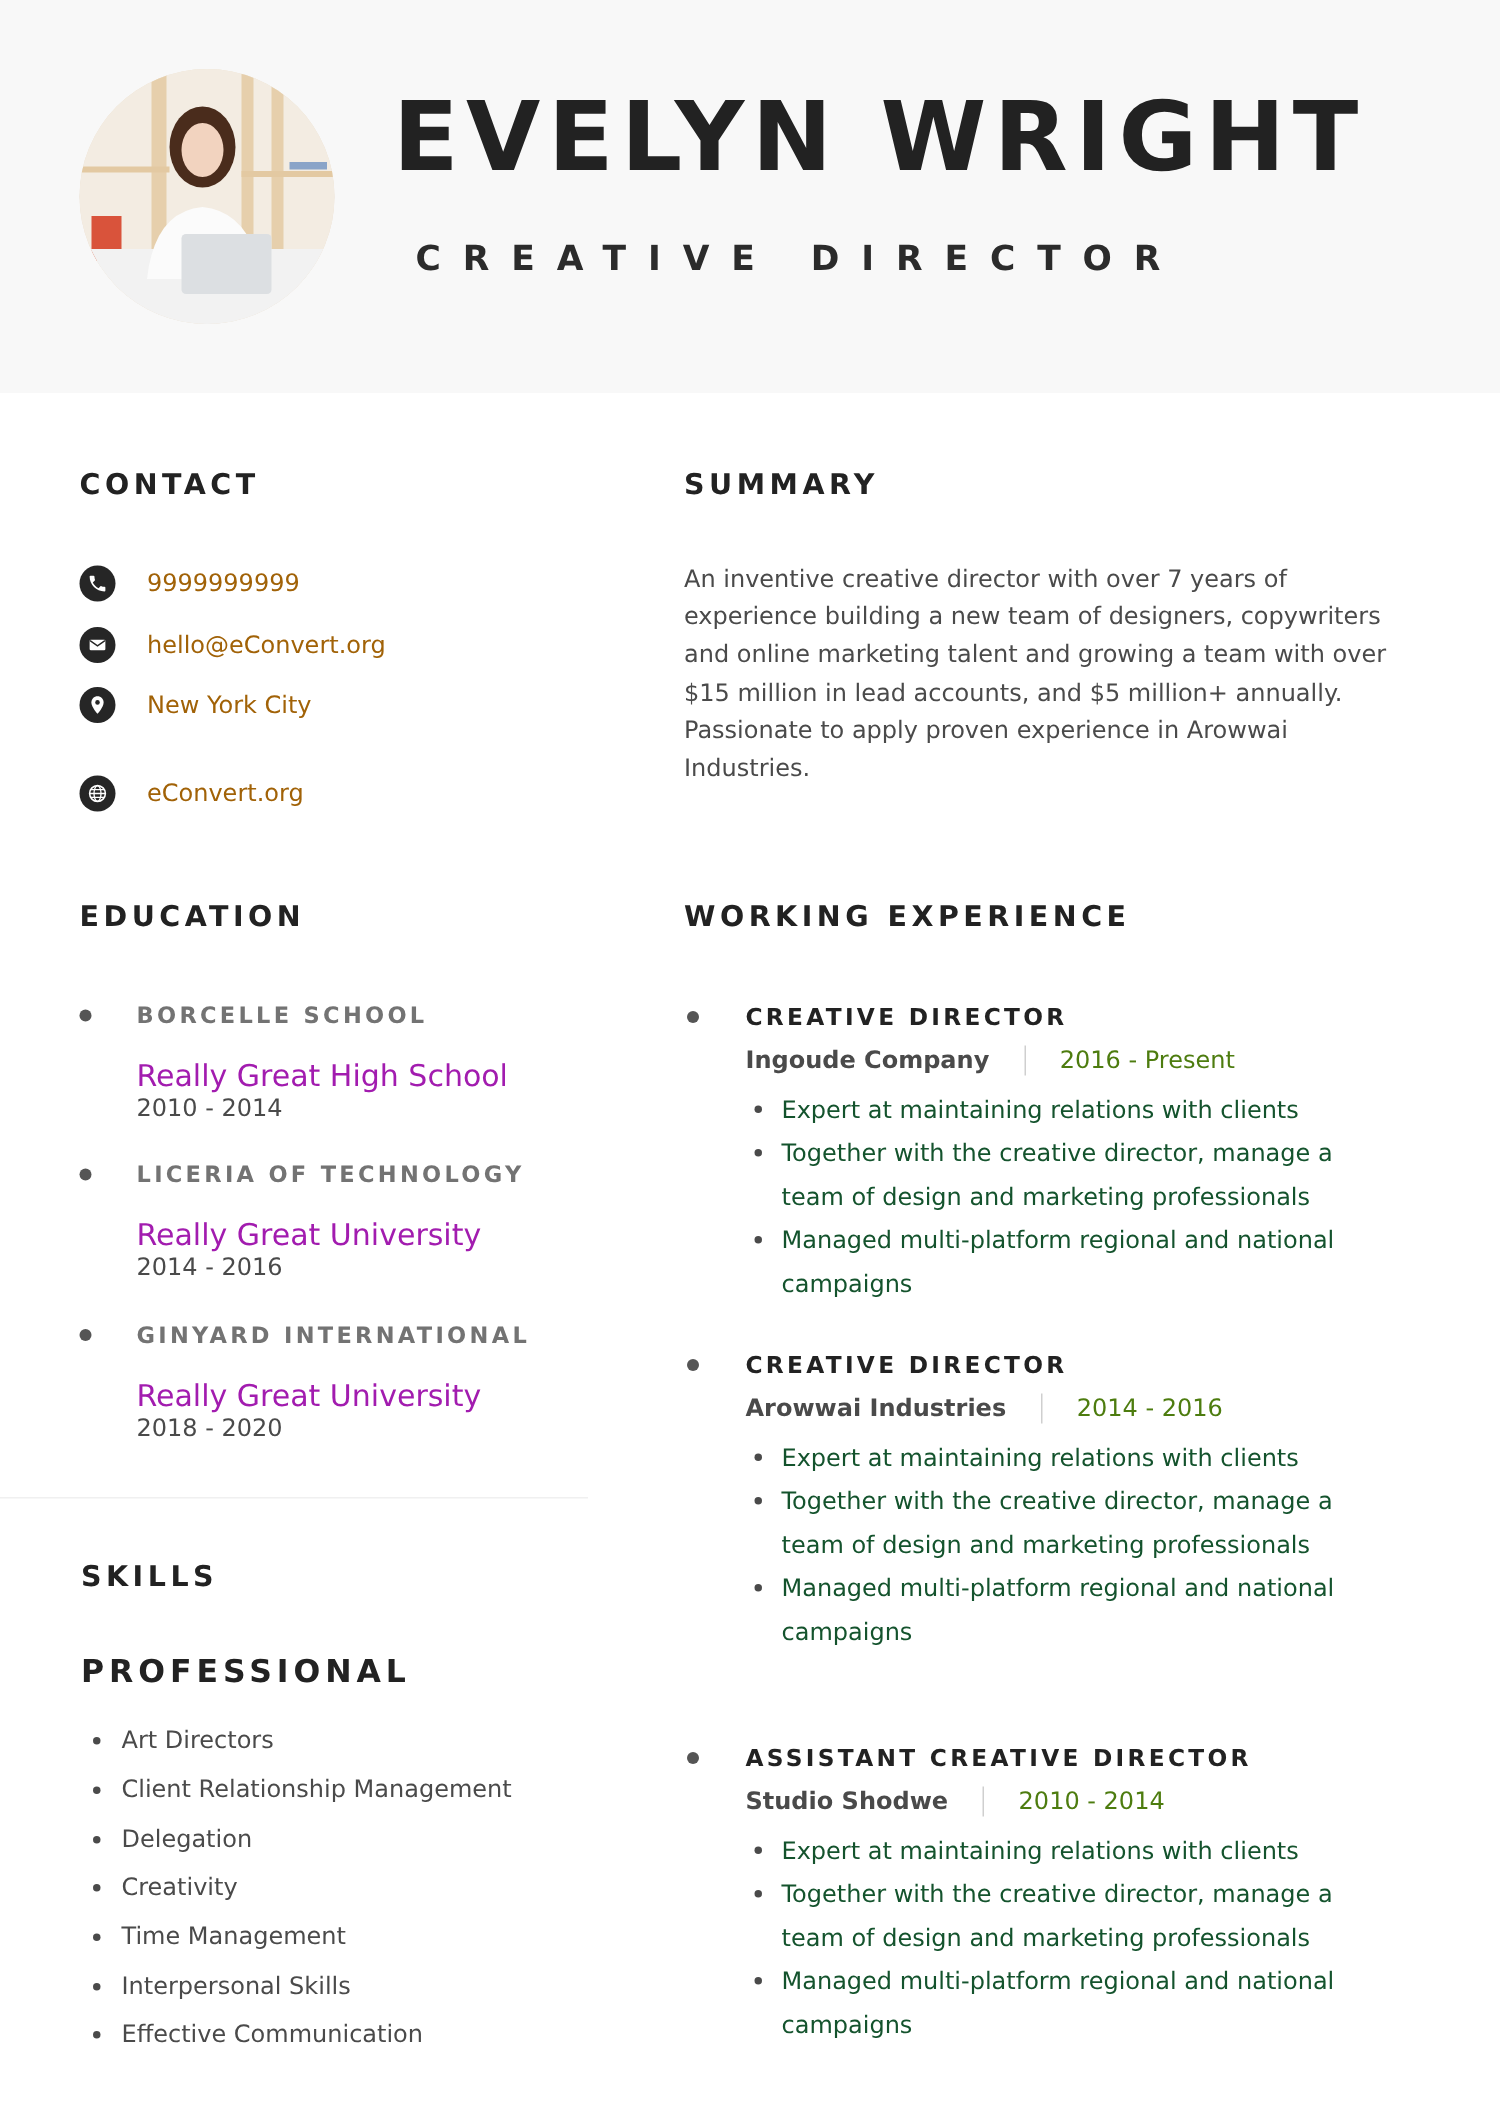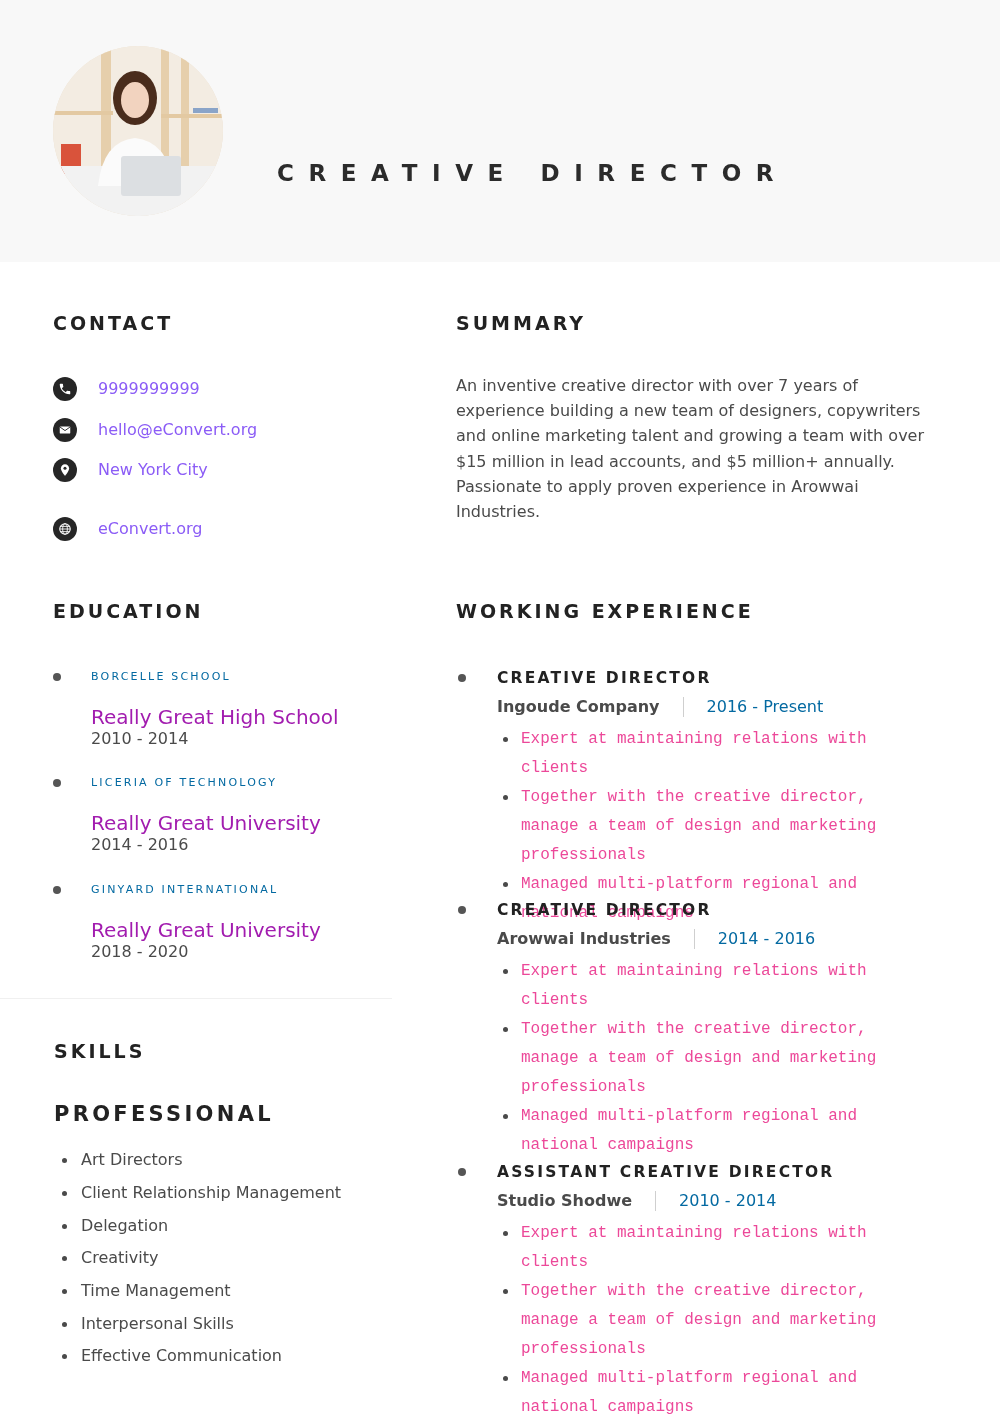--- a/index.html
+++ b/index.html
@@ -14,45 +14,45 @@
           letter-spacing: 5px; color: #222222; white-space: nowrap; line-height: 74px; }
   .role { position: absolute; left: 277px; top: 159px; font-family: "DejaVu Sans", sans-serif; font-weight: bold; font-size: 23px;
           letter-spacing: 14.6px; color: #2b2b2b; white-space: nowrap; line-height: 28px; }
 
   .h2 { position: absolute; font-family: "DejaVu Sans", sans-serif; font-weight: bold; font-size: 19px; letter-spacing: 3px;
         color: #222222; line-height: 28px; white-space: nowrap; }
 
   .contact-row { position: absolute; left: 53px; height: 26px; display: flex; align-items: center; }
   .cicon { width: 24px; height: 24px; border-radius: 50%; background: #262626; display: flex; align-items: center; justify-content: center; }
   .cicon svg { width: 14px; height: 14px; display: block; }
-  .ctext { position: absolute; left: 45px; top: 3px; font-size: 16px; color: #8b5cf6; white-space: nowrap; line-height: 20px; }
+  .ctext { position: absolute; left: 45px; top: 3px; font-size: 16px; color: #a16207; white-space: nowrap; line-height: 20px; }
 
   .summary { position: absolute; left: 456px; top: 373px; width: 490px; font-size: 16px; line-height: 25.2px; color: #4a4a4a; }
 
   .edu-item { position: absolute; left: 53px; width: 360px; }
   .dot { position: absolute; width: 8px; height: 8px; border-radius: 50%; background: #555555; }
-  .edu-school { position: absolute; left: 38px; top: 0; font-weight: normal; font-size: 11px; letter-spacing: 2.2px; color: #0369a1; white-space: nowrap; line-height: 20px; }
+  .edu-school { position: absolute; left: 38px; top: 0; font-weight: bold; font-size: 15px; letter-spacing: 2.2px; color: #737373; white-space: nowrap; line-height: 20px; }
   .edu-name { position: absolute; left: 38px; top: 28px; font-size: 20px; color: #a21caf; white-space: nowrap; line-height: 20px; margin-top: 12px; }
   .edu-years { position: absolute; left: 38px; top: 62px; font-size: 16px; color: #4a4a4a; white-space: nowrap; line-height: 20px; }
 
   .divider { position: absolute; left: 0; top: 998px; width: 392px; height: 1px; background: #f0f0f0; }
 
   .skills-sub { position: absolute; left: 54px; top: 1104px; font-weight: bold; font-size: 21px; letter-spacing: 3.3px; color: #222; line-height: 20px; }
   .skill { position: absolute; left: 62px; font-size: 16px; color: #4a4a4a; line-height: 20px; white-space: nowrap; }
   .skill .sdot { position: absolute; left: 0; top: 8px; width: 5px; height: 5px; border-radius: 50%; background: #4a4a4a; }
   .skill .stext { position: absolute; left: 19px; top: 0; }
 
   .job { position: absolute; left: 456px; width: 500px; }
   .job-title { position: absolute; left: 41px; top: 0; font-weight: bold; font-size: 15.5px; letter-spacing: 2.2px; color: #222; white-space: nowrap; line-height: 20px; }
   .job-meta { position: absolute; left: 41px; top: 28px; height: 22px; display: flex; align-items: center; white-space: nowrap; font-size: 16px; line-height: 20px; }
   .job-company { font-weight: bold; color: #4a4a4a; }
   .job-sep { display: inline-block; width: 1px; height: 20px; background: #cfcfcf; margin: 0 23px; }
-  .job-years { color: #0369a1; }
+  .job-years { color: #4d7c0f; }
   .job-bullets { position: absolute; left: 41px; top: 57px; width: 430px; list-style: none; }
-  .job-bullets li { position: relative; padding-left: 24px; font-size: 16px; line-height: 29px; color: #ec4899; font-family: Liberation Mono, monospace; }
+  .job-bullets li { position: relative; padding-left: 24px; font-size: 16px; line-height: 29px; color: #14532d; }
   .job-bullets li::before { content: ""; position: absolute; left: 6px; top: 12px; width: 5px; height: 5px; border-radius: 50%; background: #4a4a4a; }
 </style>
 </head>
 <body>
 
 <div class="header">
   <div class="photo" title="Portrait of woman smiling at a desk with a laptop">
     <svg viewBox="0 0 170 170">
       <rect x="0" y="0" width="170" height="170" fill="#f3ece2"></rect>
       <rect x="48" y="0" width="10" height="120" fill="#e6cfac"></rect>
@@ -62,20 +62,21 @@
       <rect x="108" y="68" width="62" height="4" fill="#e3c9a2"></rect>
       <rect x="140" y="62" width="25" height="5" fill="#8aa4c8"></rect>
       <rect x="8" y="98" width="20" height="30" fill="#d9533b"></rect>
       <rect x="0" y="120" width="170" height="50" fill="#f2f2f2"></rect>
       <ellipse cx="82" cy="52" rx="22" ry="27" fill="#4a2c1c"></ellipse>
       <ellipse cx="82" cy="54" rx="14" ry="18" fill="#f2d3bf"></ellipse>
       <path d="M45 140 Q50 95 82 92 Q114 95 122 140 Z" fill="#fbfbfb"></path>
       <rect x="68" y="110" width="60" height="40" rx="3" fill="#dcdfe2"></rect>
     </svg>
   </div>
+  <div class="name">EVELYN WRIGHT</div>
   <div class="role">CREATIVE DIRECTOR</div>
 </div>
 
 <div class="h2" style="left:53px; top:309px;">CONTACT</div>
 
 <div class="contact-row" style="top:376px;">
   <span class="cicon">
     <svg viewBox="0 0 24 24">
         <path fill="#fff" d="M6.6 10.8c1.4 2.8 3.8 5.1 6.6 6.6l2.2-2.2c.3-.3.7-.4 1-.2 1.1.4 2.3.6 3.6.6.6 0 1 .4 1 1V20c0 .6-.4 1-1 1C10.6 21 3 13.4 3 4c0-.6.4-1 1-1h3.5c.6 0 1 .4 1 1 0 1.3.2 2.5.6 3.6.1.3 0 .7-.2 1L6.6 10.8z"></path>
       </svg>

